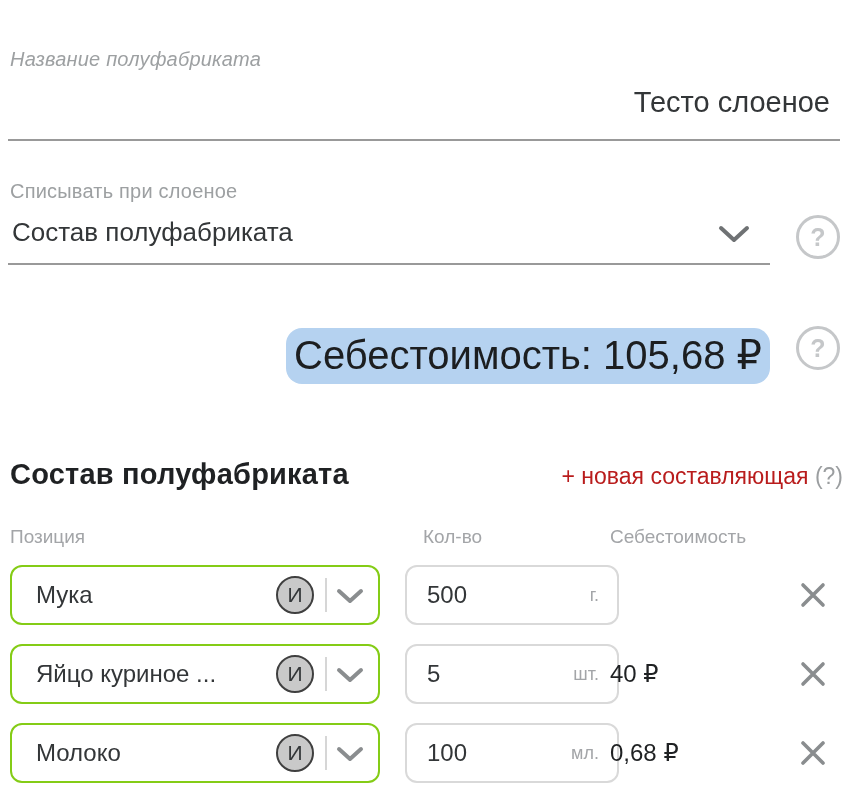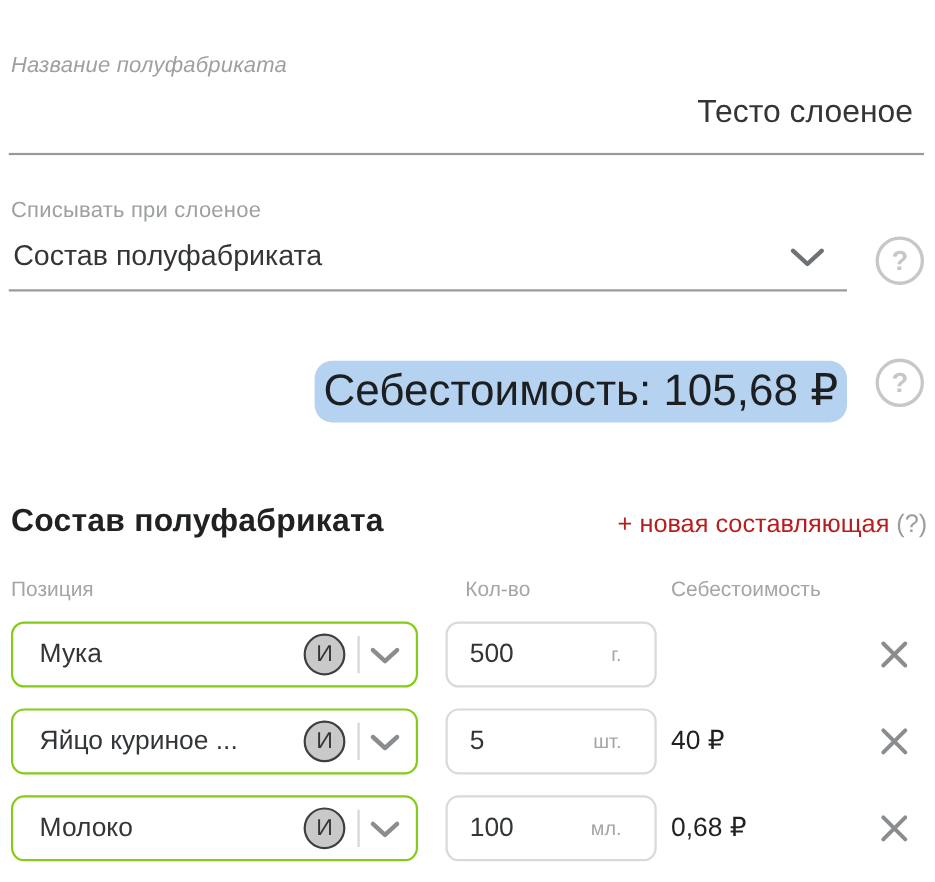--- a/index.html
+++ b/index.html
@@ -91,26 +91,26 @@
     border: 2.5px solid #3f3f3f;
     border-radius: 50%;
     display: flex; align-items: center; justify-content: center;
     font-size: 21px; color: #333638;
     user-select: none;
   }
   .vdiv { flex: 0 0 auto; width: 2px; height: 34px; background: #d6d6d6; margin: 0 9px 0 11px; }
   .chev-row { flex: 0 0 auto; line-height: 0; padding-top: 2px; }
   .qty-box {
     position: absolute; left: 405px; top: 0;
-    width: 192px; height: 60px;
+    width: 214px; height: 60px;
     border: 2px solid #d9d9d9;
     border-radius: 12px;
     background: #ffffff;
     display: flex; align-items: center;
-    padding: 0 30px 0 20px;
+    padding: 0 18px 0 20px;
   }
   .qty-input {
     border: none; outline: none; background: transparent;
     font-family: "Liberation Sans", "DejaVu Sans", sans-serif;
     font-size: 24px; color: #333638;
     width: 90px;
   }
   .unit { margin-left: auto; font-size: 18px; color: #a3a5a8; white-space: nowrap; }
   .row-cost {
     position: absolute; left: 610px; top: 0;

